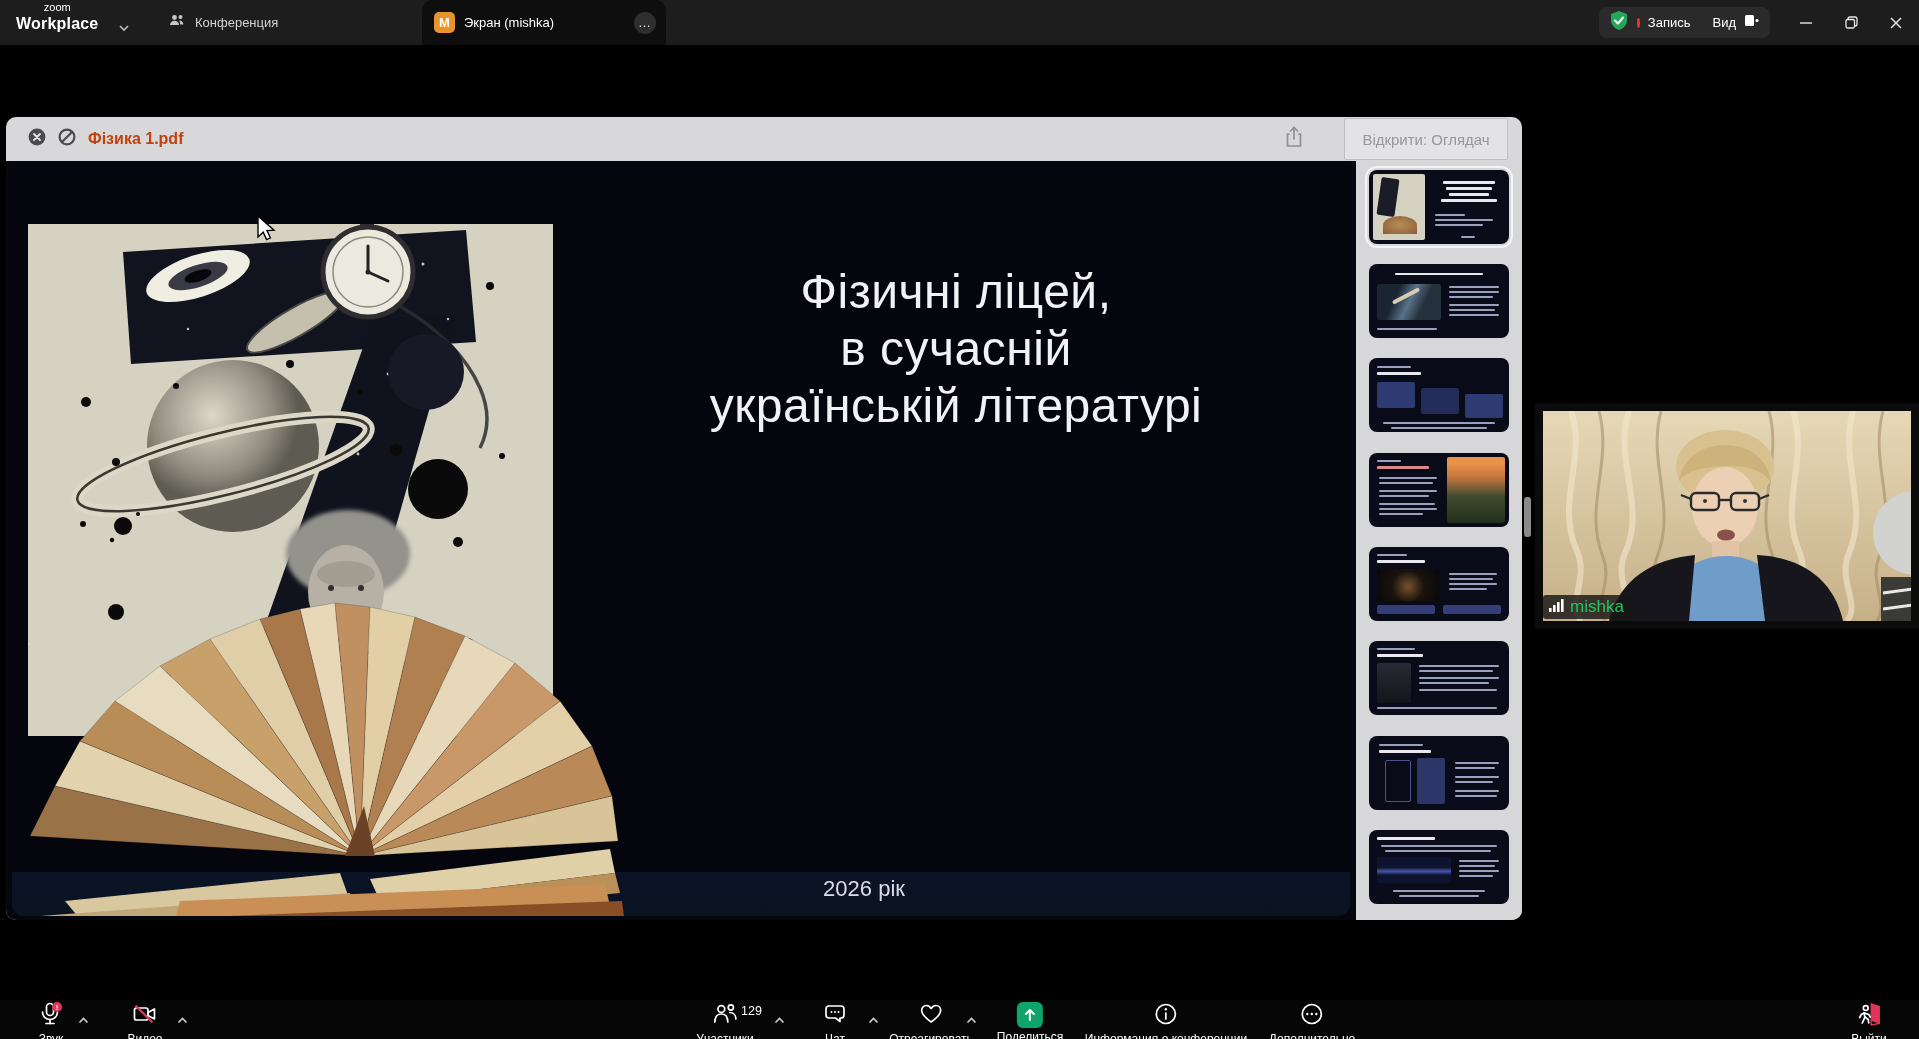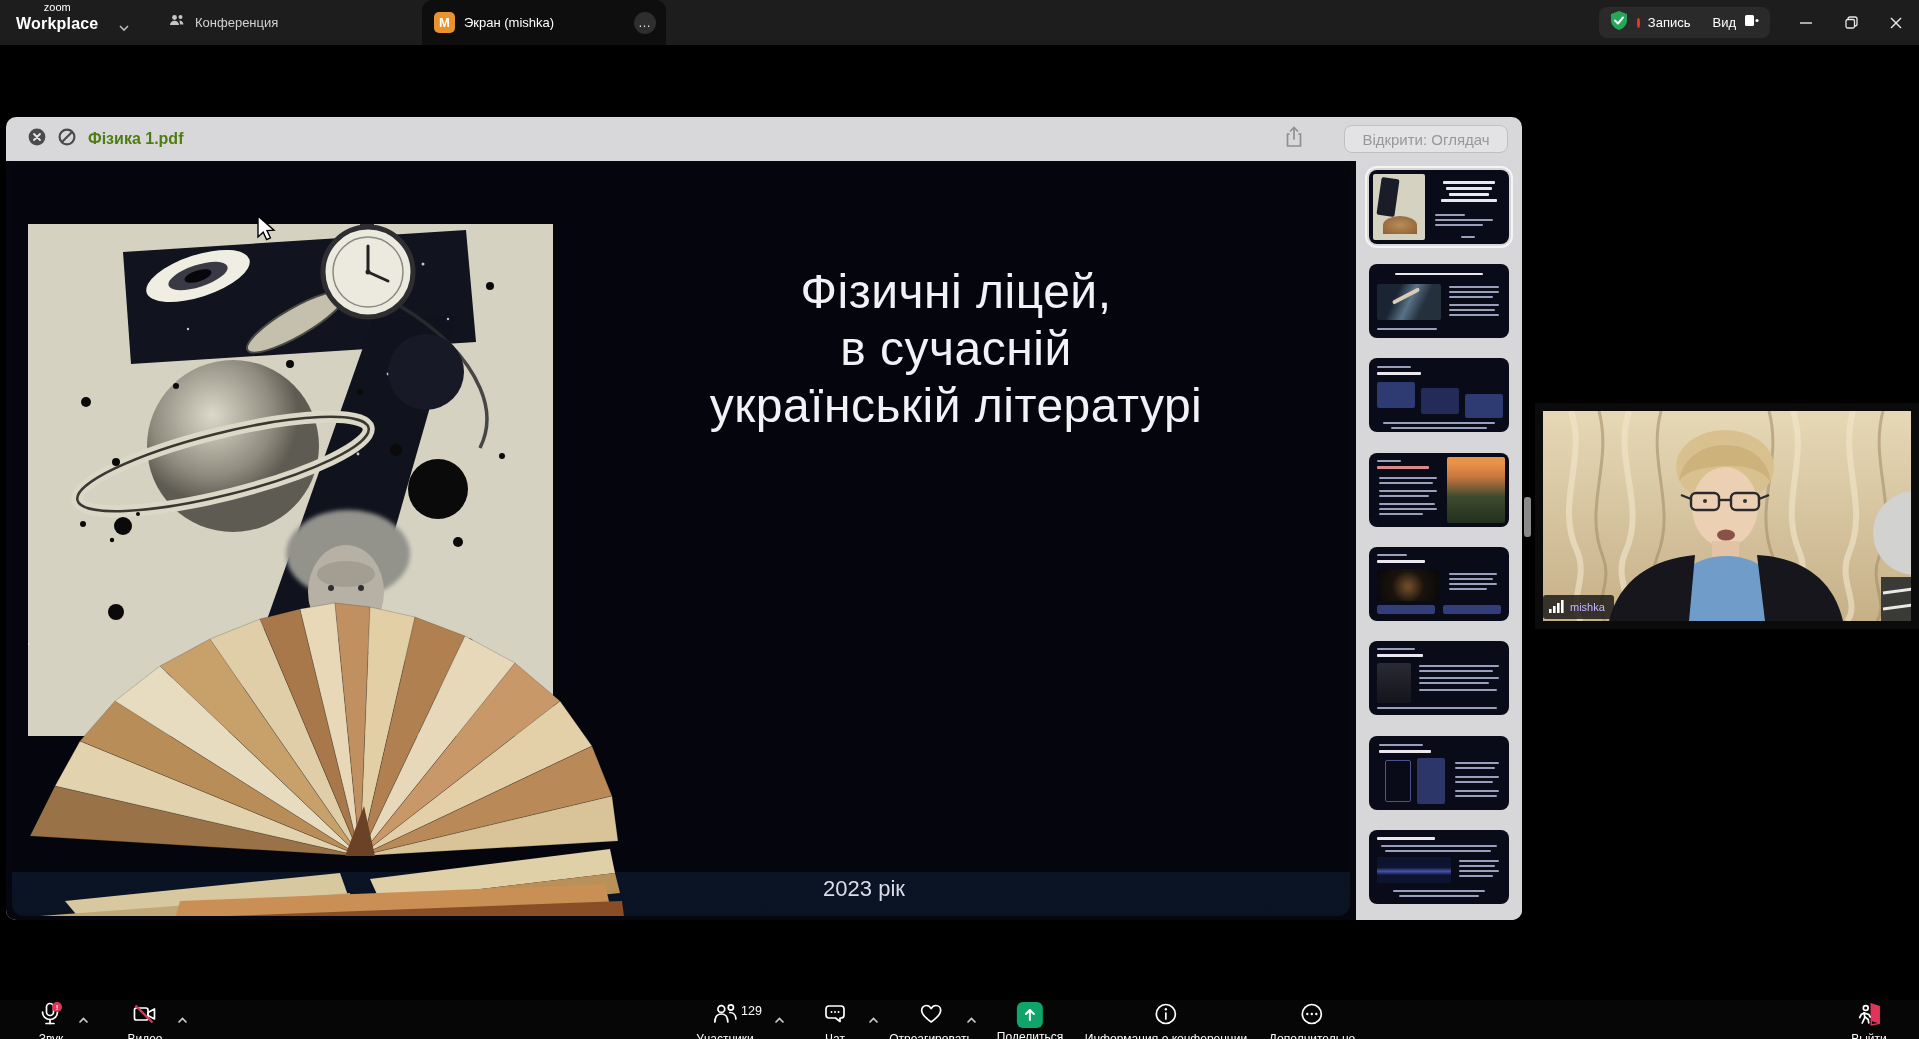--- a/index.html
+++ b/index.html
@@ -19,23 +19,23 @@
   .tab-more { width:22px; height:22px; border-radius:50%; background:#2e2e2e; color:#ddd; display:flex; align-items:center; justify-content:center; font-size:13px; letter-spacing:1px; }
   .status-pill { position:absolute; left:1599px; top:7px; width:171px; height:31px; background:#2a2a2a; border-radius:8px; display:flex; align-items:center; padding:0 10px; gap:8px; }
   .rec-dot { width:10px; height:10px; border-radius:50%; background:#e8352e; }
   .pill-text { color:#fff; font-size:13px; }
   .winbtn { position:absolute; top:0; width:46px; height:45px; display:flex; align-items:center; justify-content:center; }
   .wb-min { left:1783px; } .wb-max { left:1828px; } .wb-close { left:1873px; }
 
   
   .viewer { position:absolute; left:6px; top:117px; width:1516px; height:803px; background:#d8d8db; border-radius:10px; overflow:hidden; }
   .v-header { position:absolute; left:0; top:0; width:100%; height:44px; display:flex; align-items:center; padding:0 14px 0 22px; gap:12px; }
-  .v-title { color:#4d7c0f; font-size:16px; font-weight:bold; }
+  .v-title { color:#c2410c; font-size:16px; font-weight:bold; }
   .v-spacer { flex:1; }
-  .open-btn { width:164px; height:28px; border-radius:8px; background:#e3e3e5; border:1px solid #bfbfc3; color:#97979c; font-size:15px; display:flex; align-items:center; justify-content:center; }
+  .open-btn { width:164px; height:42px; border-radius:2px; background:#e3e3e5; border:1px solid #bfbfc3; color:#97979c; font-size:15px; display:flex; align-items:center; justify-content:center; }
 
   .slide-zone { position:absolute; left:0; top:44px; width:1350px; height:759px; background:#06070e; }
   .slide { position:absolute; left:6px; top:2px; width:1338px; height:753px; background:#05050e; border-radius:12px; overflow:hidden; }
   .desk-band { position:absolute; left:0; top:709px; width:100%; height:44px; background:linear-gradient(#0b1425,#0a1322); }
   .collage { position:absolute; left:16px; top:61px; width:525px; height:512px; }
   .book { position:absolute; left:8px; top:438px; width:610px; height:372px; }
   .s-title { position:absolute; left:559px; top:100px; width:770px; text-align:center; color:#f2f1f6; font-size:48px; line-height:57px; font-weight:500; letter-spacing:.5px; }
   .s-credits { position:absolute; left:602px; top:528px; width:700px; color:#dcdce8; font-size:22px; line-height:34px; }
   .s-year { position:absolute; left:752px; top:713px; width:200px; text-align:center; color:#dcdce8; font-size:22px; }
 
@@ -47,21 +47,21 @@
   .ln.t { height:3px; }
   .mini-box { position:absolute; background:#2e3a72; border-radius:2px; }
   .mini-img { position:absolute; border-radius:2px; }
 
   .pdf-scrollbar { position:absolute; left:1524px; top:497px; width:7px; height:40px; border-radius:3px; background:#8a8a8a; }
 
   
   .video { position:absolute; left:1535px; top:403px; width:384px; height:226px; background:#0b0b0b; }
   .video-inner { position:absolute; left:8px; top:8px; width:368px; height:210px; overflow:hidden; }
   .name-tag { position:absolute; left:0px; bottom:2px; height:24px; background:rgba(22,22,22,.82); border-radius:3px; display:flex; align-items:center; gap:6px; padding:0 9px 0 6px; }
-  .name-tag span { color:#c4b5fd; font-size:11px; }
+  .name-tag span { color:#22c55e; font-size:17px; }
 
   
   .toolbar { position:absolute; left:0; top:1000px; width:1919px; height:39px; background:#060606; }
   .tbi { position:absolute; top:2px; transform:translateX(-50%); display:flex; flex-direction:column; align-items:center; gap:2px; }
   .tbi .lbl { color:#fdfdfd; font-size:12px; white-space:nowrap; }
   .chev { position:absolute; top:10px; }
   .count { position:absolute; left:741px; top:4px; color:#fff; font-size:12.5px; }
   .share-sq { width:26px; height:26px; border-radius:6px; background:#0ea46a; display:flex; align-items:center; justify-content:center; }
 
   .cursor { position:absolute; left:256px; top:215px; }
@@ -281,21 +281,21 @@
         <polygon points="160,300 585,283 590,305 155,318" fill="#c98f55"></polygon>
         <polygon points="130,318 602,300 607,338 125,342" fill="#8a4e26"></polygon>
         <polygon points="325,255 355,255 344,205" fill="#6b4226"></polygon>
       </svg>
 
       <div class="s-title">
         <div>Фізичні ліцей,</div>
         <div>в сучасній</div>
         <div>українській літературі</div>
       </div>
-      <div class="s-year">2023 рік</div>
+      <div class="s-year">2026 рік</div>
     </div>
   </div>
 
   <div class="thumbs">
 
     <div class="thumb selected" style="top:9px">
       <div class="mini-img" style="left:4px;top:4px;width:52px;height:66px;background:#d6d2c2"></div>
       <div class="mini-img" style="left:10px;top:8px;width:18px;height:38px;background:#1a1c28;transform:rotate(8deg)"></div>
       <div class="mini-img" style="left:14px;top:46px;width:34px;height:18px;background:radial-gradient(#b98d58,#8a5e34);border-radius:50% 50% 0 0"></div>
       <div class="ln w t" style="left:74px;top:11px;width:52px"></div>

